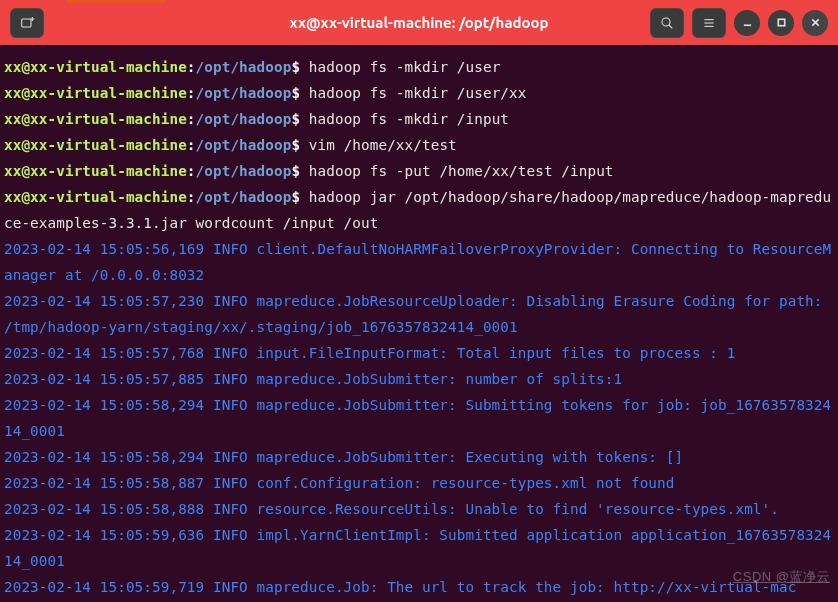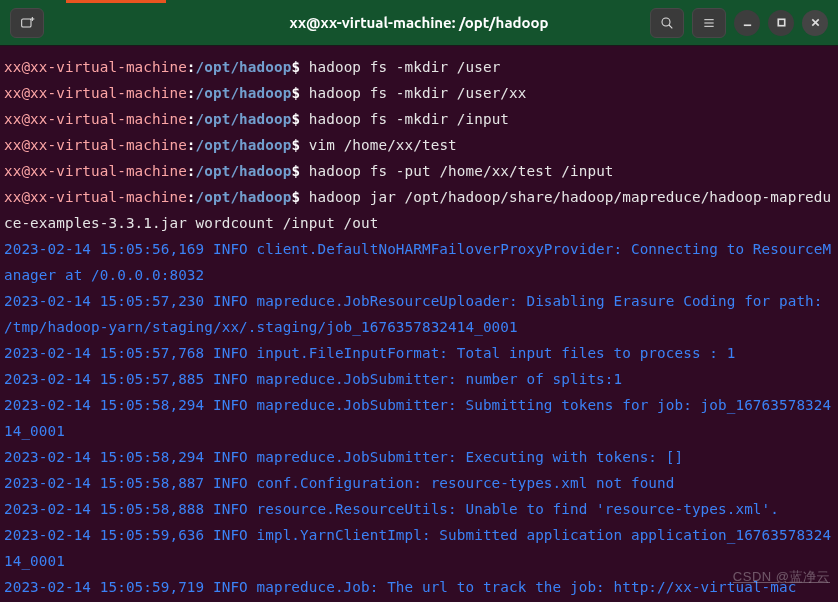--- a/index.html
+++ b/index.html
@@ -6,21 +6,21 @@
     body {
       width: 838px;
       height: 602px;
       font-family: "Ubuntu Mono", "DejaVu Sans Mono", monospace;
       background: #300a24;
       overflow: hidden;
       position: relative;
     }
     .titlebar {
       height: 46px;
-      background: #14532d;
+      background: #ef4444;
       display: flex;
       align-items: center;
       padding: 0 10px;
       color: #e0e0e0;
       position: relative;
       border-bottom: 1px solid #1a1a1a;
     }
     .titlebar-left { display: flex; align-items: center; gap: 6px; }
     .titlebar-btn {
       width: 34px; height: 30px;
@@ -64,21 +64,21 @@
     .terminal {
       padding: 8px 4px 4px 4px;
       font-size: 14.3px;
       line-height: 26px;
       letter-spacing: 0.1px;
       color: #d8d8d8;
       white-space: pre-wrap;
       word-break: break-all;
       font-family: "DejaVu Sans Mono", "Ubuntu Mono", monospace;
     }
-    .prompt-user { color: #fca5a5; font-weight: normal; }
+    .prompt-user { color: #bef264; font-weight: bold; }
     .prompt-path { color: #729fcf; font-weight: bold; margin-top: 21px; }
     .prompt-white { color: #ffffff; font-weight: bold; }
     .cmd { color: #e5e5e5; }
     .log { color: #3b82f6; }
     .watermark {
       position: absolute;
       right: 8px; bottom: 16px;
       color: rgba(230,230,230,0.35);
       font-size: 13px;
       font-family: sans-serif;

